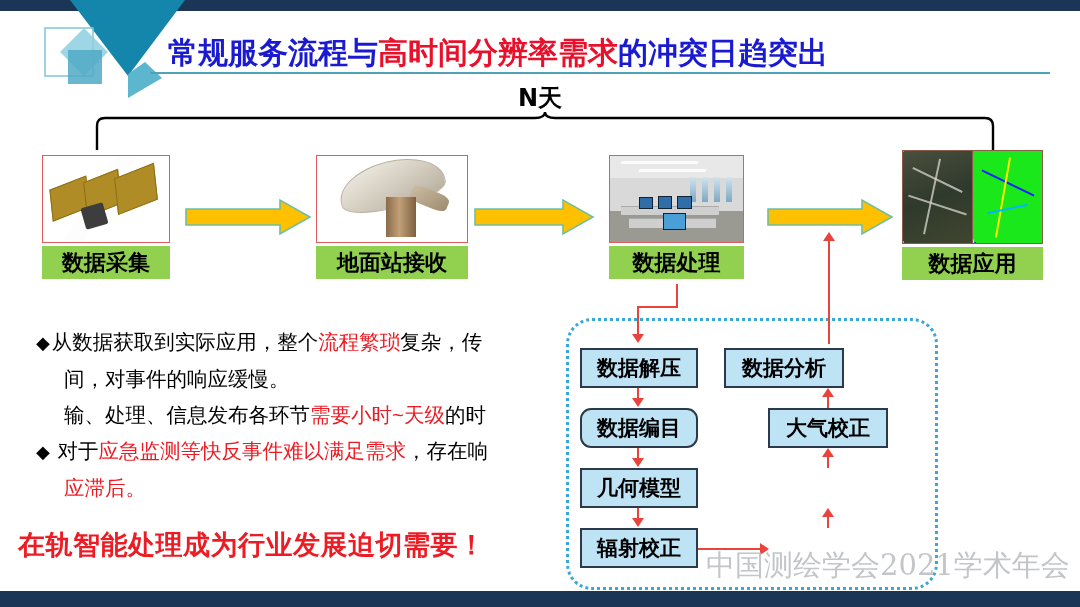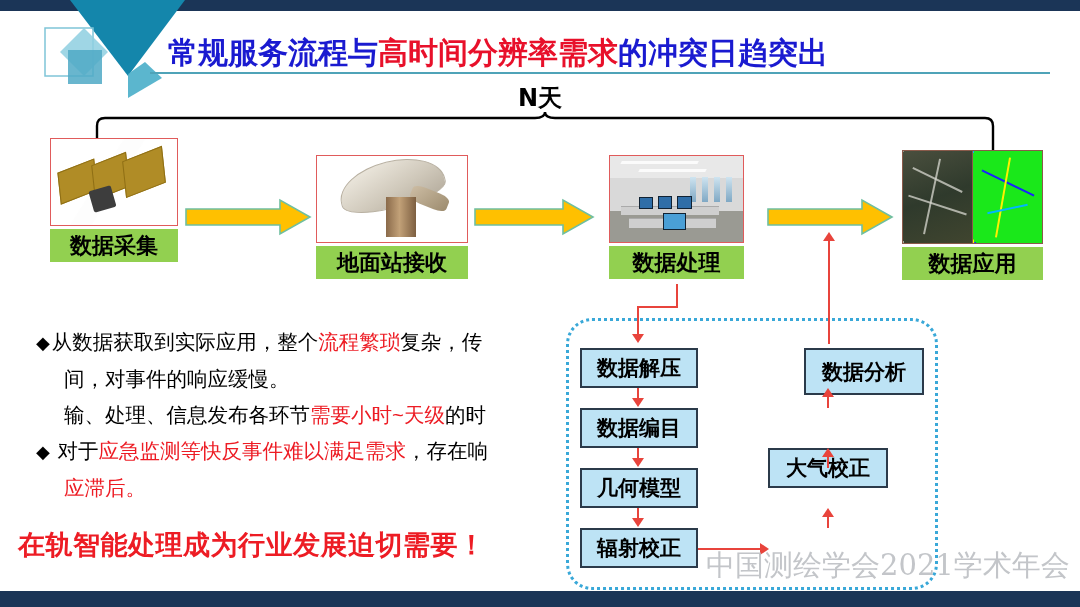--- a/index.html
+++ b/index.html
@@ -200,21 +200,21 @@
   </div>
   <div class="title-rule"></div>
 
   <div class="ndays-label">N天</div>
   <div class="bracket">
     <svg width="900" height="40" viewBox="0 0 900 40">
       <path d="M2,38 L2,14 Q2,6 10,6 L440,6 Q450,6 450,0 Q450,6 460,6 L890,6 Q898,6 898,14 L898,38" fill="none" stroke="#000" stroke-width="2.4"></path>
     </svg>
   </div>
 
-  <div class="stage" style="left:42px;top:138px;margin-left:8px;">
+  <div class="stage" style="left:42px;top:155px;">
     <div class="thumb" style="width:128px;height:88px;">
       <div class="img-sat">
         <div class="sat-panel" style="left:6%;top:30%;width:28%;height:36%;transform:skewY(-16deg) rotate(-6deg);"></div>
         <div class="sat-panel" style="left:33%;top:22%;width:26%;height:40%;transform:skewY(-16deg) rotate(-6deg);"></div>
         <div class="sat-panel" style="left:58%;top:16%;width:30%;height:42%;transform:skewY(-16deg) rotate(-6deg);"></div>
         <div class="sat-body" style="left:32%;top:57%;width:18%;height:26%;transform:rotate(-16deg);"></div>
       </div>
     </div>
     <div class="caption" style="width:128px;margin-top:3px;">数据采集</div>
   </div>
@@ -315,38 +315,38 @@
   <div class="rline" style="left:637px;top:306px;width:2px;height:30px;"></div>
   <div class="rhead down" style="left:632px;top:334px;"></div>
 
   <div class="rline" style="left:828px;top:240px;width:2px;height:104px;"></div>
   <div class="rhead up" style="left:823px;top:232px;"></div>
 
   <div class="pbox" style="left:580px;top:348px;width:118px;height:40px;">数据解压</div>
   <div class="rline" style="left:637px;top:388px;width:2px;height:13px;"></div>
   <div class="rhead down" style="left:632px;top:398px;"></div>
 
-  <div class="pbox" style="left:580px;top:408px;width:118px;height:40px;">数据编目</div>
+  <div class="pbox" style="left:580px;top:408px;width:118px;height:40px;border-radius:11px;">数据编目</div>
   <div class="rline" style="left:637px;top:448px;width:2px;height:13px;"></div>
   <div class="rhead down" style="left:632px;top:458px;"></div>
 
   <div class="pbox" style="left:580px;top:468px;width:118px;height:40px;">几何模型</div>
   <div class="rline" style="left:637px;top:508px;width:2px;height:13px;"></div>
   <div class="rhead down" style="left:632px;top:518px;"></div>
 
   <div class="pbox" style="left:580px;top:528px;width:118px;height:40px;">辐射校正</div>
 
   <div class="rline" style="left:698px;top:548px;width:64px;height:2px;"></div>
   <div class="rhead right" style="left:760px;top:543px;"></div>
 
-  <div class="pbox" style="left:804px;top:348px;width:120px;height:47px;">数据分析</div>
+  <div class="pbox" style="left:724px;top:348px;width:120px;height:40px;">数据分析</div>
   <div class="rline" style="left:827px;top:395px;width:2px;height:13px;"></div>
   <div class="rhead up" style="left:822px;top:388px;"></div>
 
-  <div class="pbox" style="left:768px;top:408px;width:120px;height:40px;margin-top:40px;">大气校正</div>
+  <div class="pbox" style="left:768px;top:408px;width:120px;height:40px;">大气校正</div>
   <div class="rline" style="left:827px;top:455px;width:2px;height:13px;"></div>
   <div class="rhead up" style="left:822px;top:448px;"></div>
 
   <div class="rline" style="left:827px;top:515px;width:2px;height:13px;"></div>
   <div class="rhead up" style="left:822px;top:508px;"></div>
 
 
   <div class="watermark">中国测绘学会2021学术年会</div>
 
 </div>

